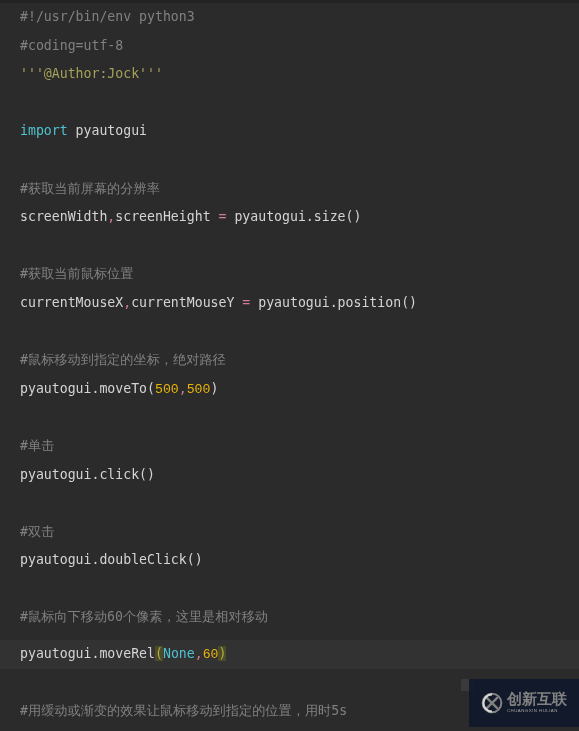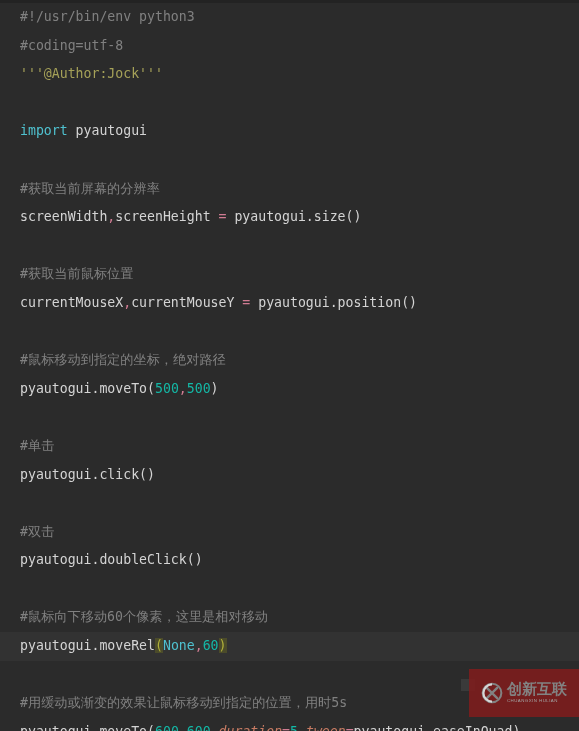--- a/index.html
+++ b/index.html
@@ -33,40 +33,41 @@
     white-space: pre;
   }
   .ln {
     display: block;
     padding-left: 20px;
     height: 28.6px;
     white-space: pre;
   }
   .ln.hl {
     background: #323232;
+    margin-top: 8px;
   }
   
   .cm   { color: #808080; }            
   .doc  { color: #a5a158; }  
   .kw   { color: #4fc1cf; text-align: right; }            
   .id   { color: #d4d4d4; }            
-  .num  { color: #14b8a6; }            
+  .num  { color: #eab308; font-family: Liberation Mono, monospace; }            
   .kwarg{ color: #c77b63; font-style: italic; }  
   .op   { color: #d17c93; }            
   .pn   { color: #d4d4d4; }            
   .brk  { color: #b0b03a; background: #4b4b2a; } 
 
   
   #watermark {
     position: absolute;
     right: 0;
-    bottom: 14px;
+    bottom: 4px;
     width: 110px;
     height: 48px;
-    background: #7f1d1d;
+    background: #0f172a;
     display: flex;
     align-items: center;
     justify-content: center;
     gap: 4px;
     opacity: 0.88;
   }
   #watermark .wm-mark {
     flex: 0 0 auto;
     width: 22px;
     height: 22px;

